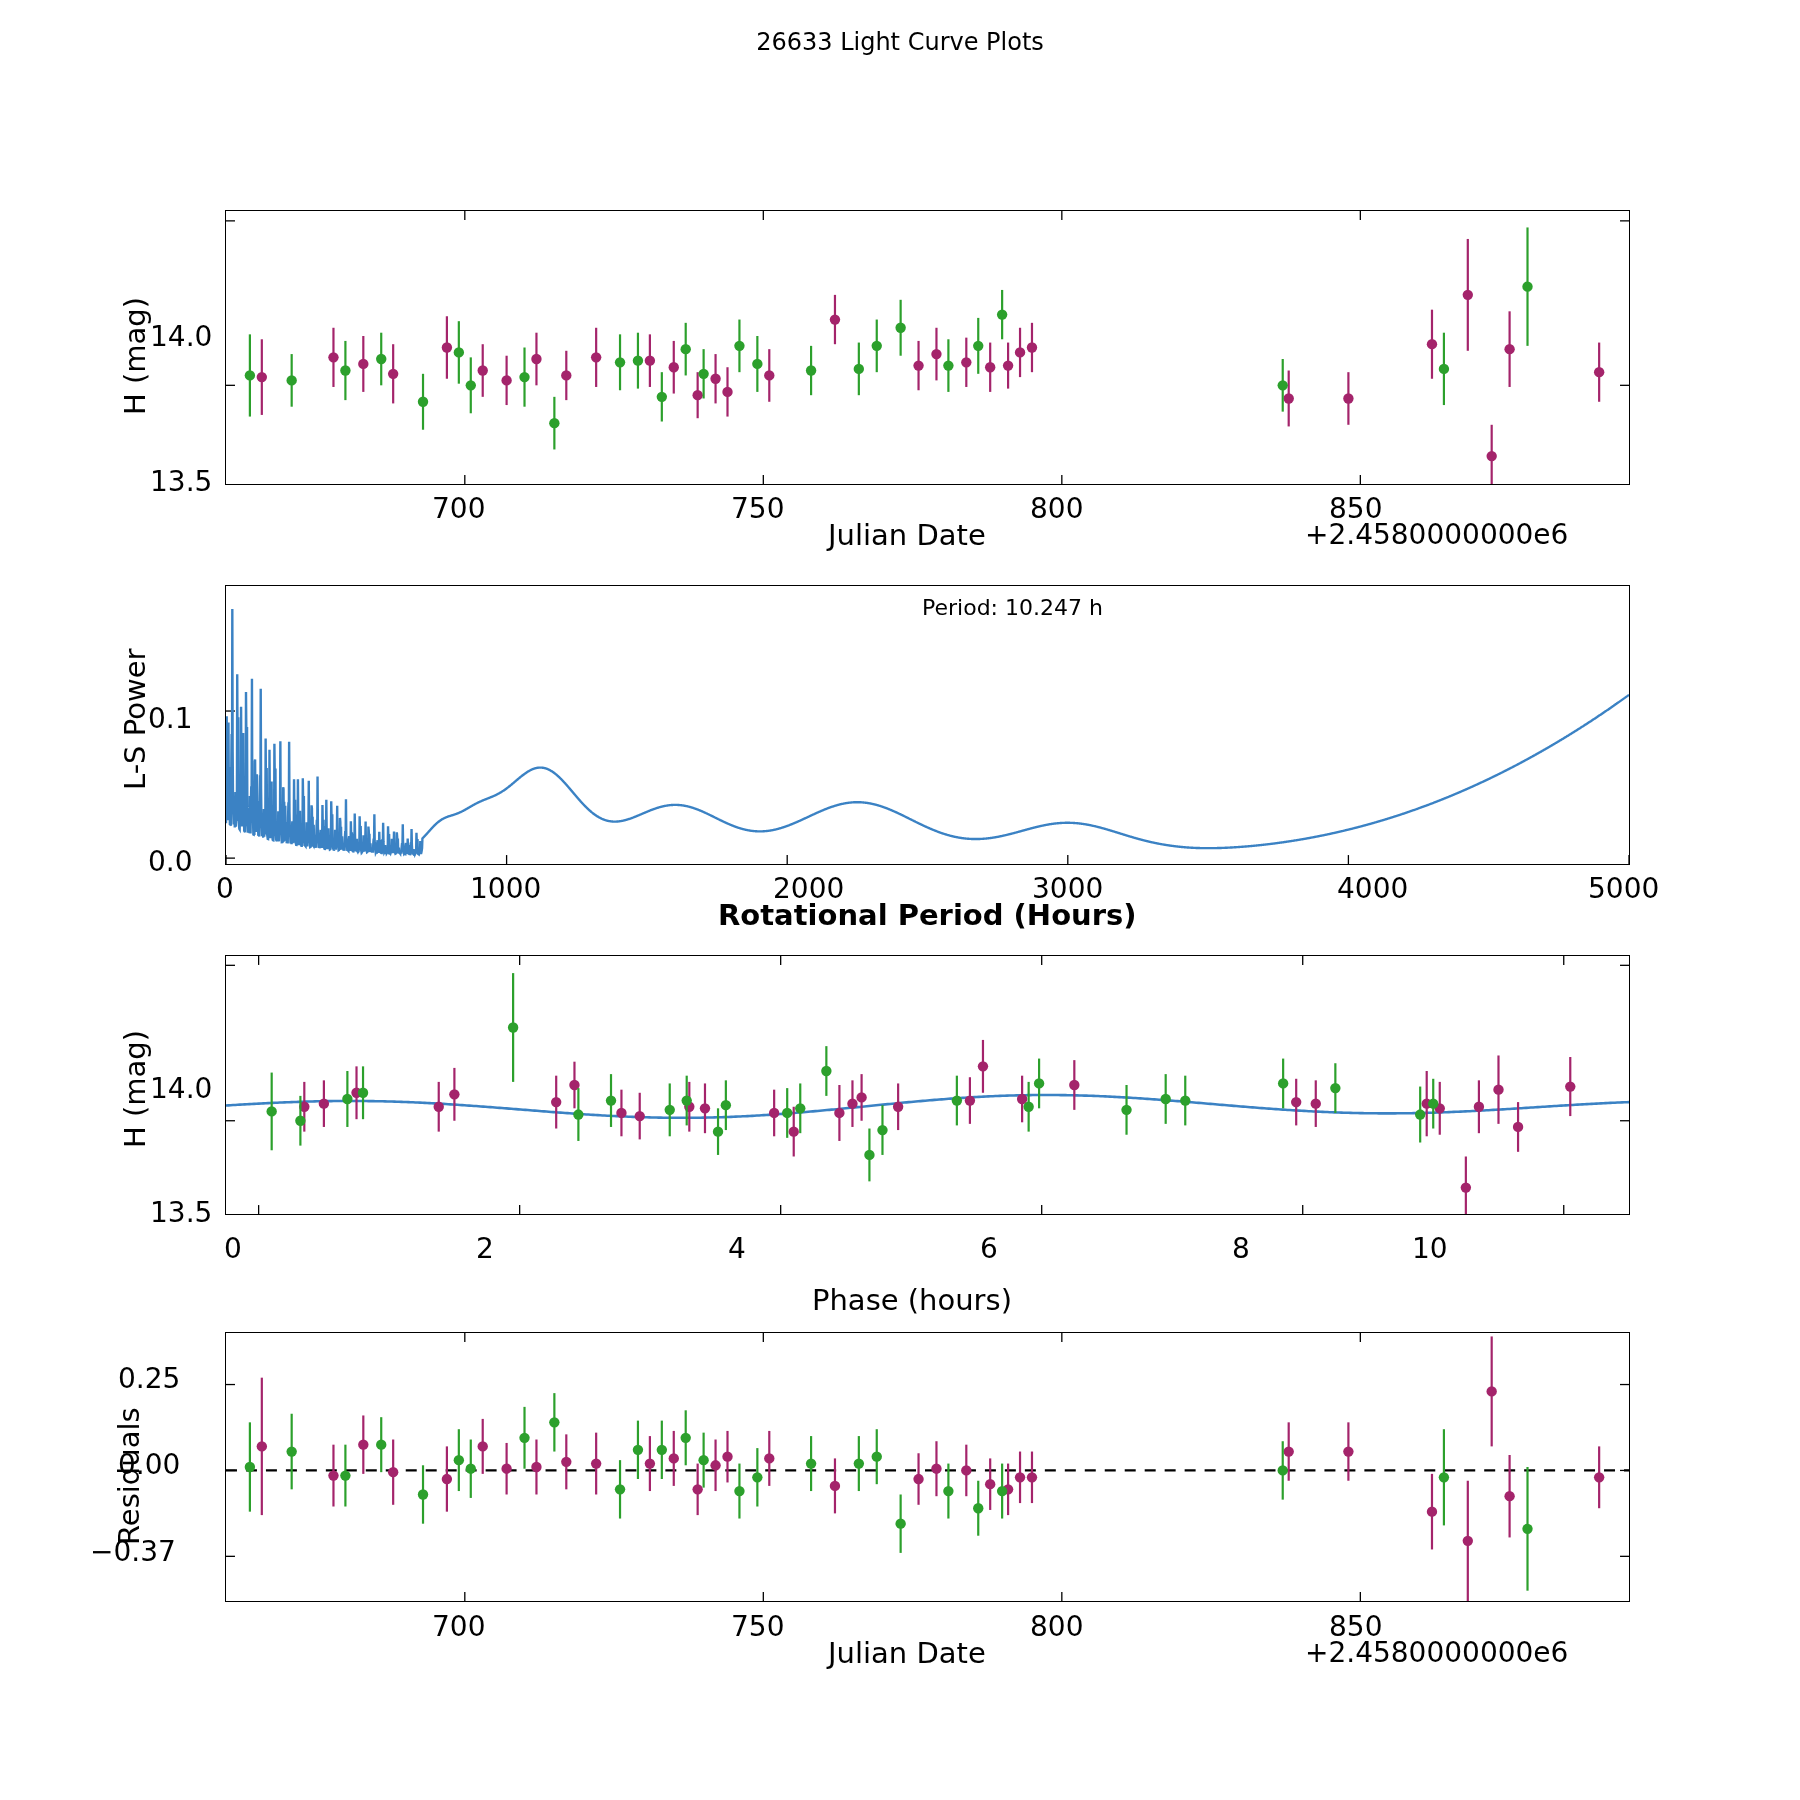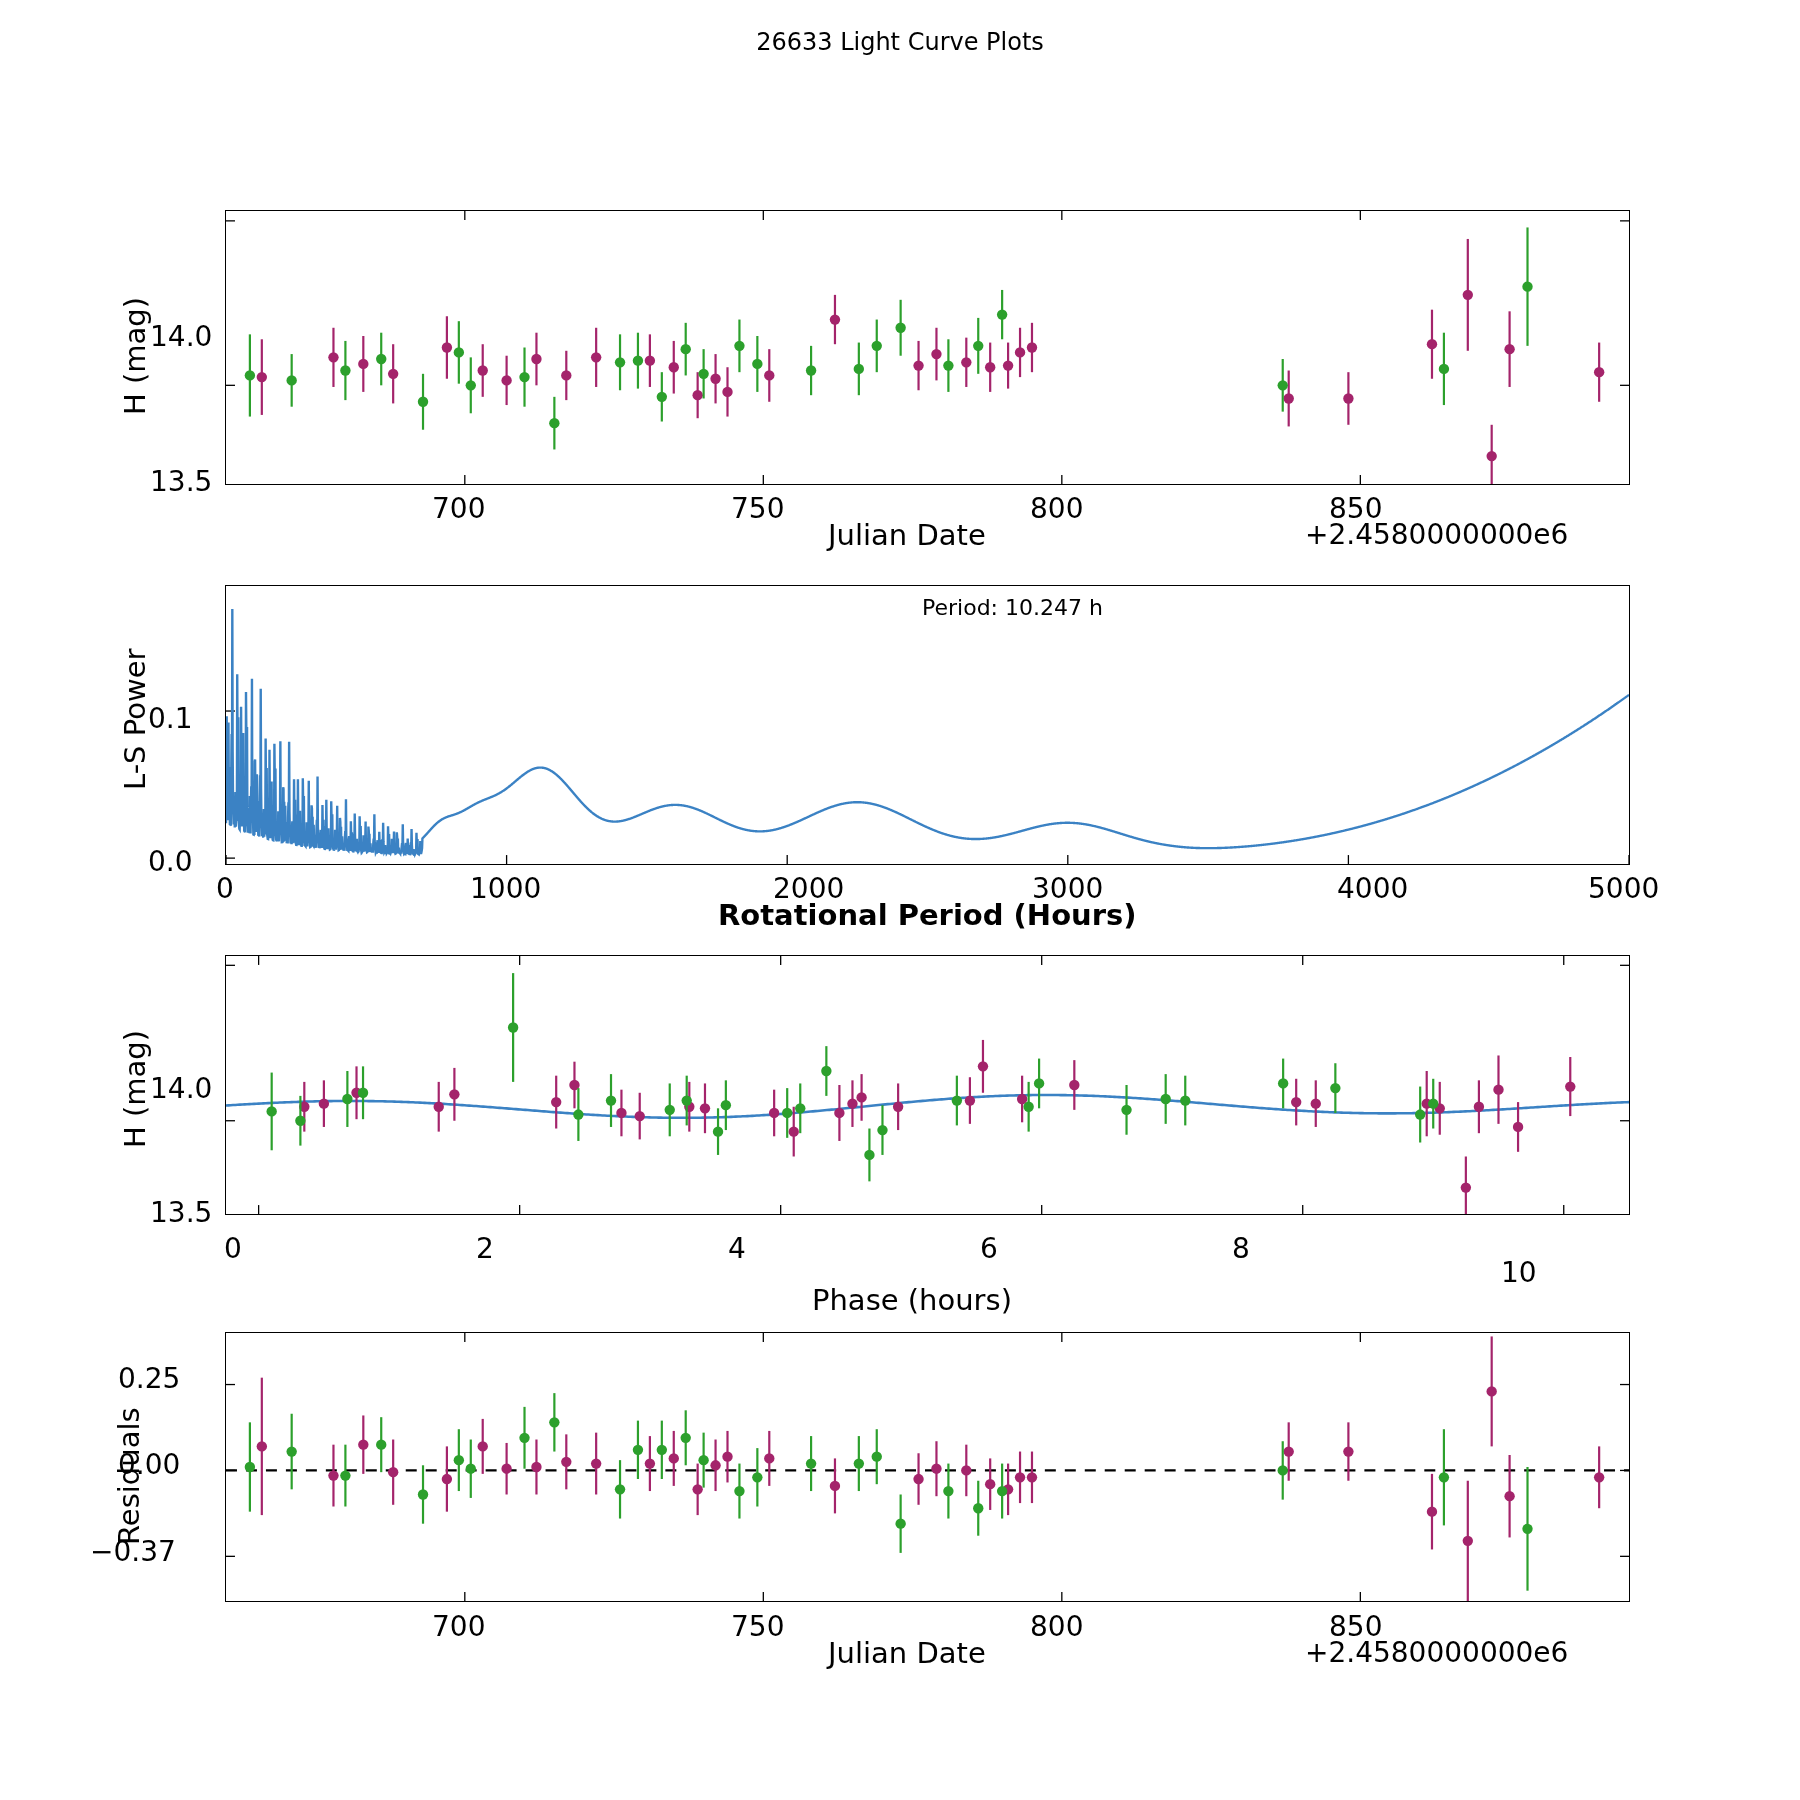--- a/index.html
+++ b/index.html
@@ -401,21 +401,21 @@
   </div>
   <div class="ylabel" style="left:118px; top:1148px; transform: rotate(-90deg);">H (mag)</div>
   <div class="xlabel" style="left:812px; top:1283px;">Phase (hours)</div>
   <div class="ticklabel" style="left:150px; top:1196px;">13.5</div>
   <div class="ticklabel" style="left:150px; top:1072px;">14.0</div>
   <div class="ticklabel" style="left:224px; top:1232px;">0</div>
   <div class="ticklabel" style="left:476px; top:1232px;">2</div>
   <div class="ticklabel" style="left:728px; top:1232px;">4</div>
   <div class="ticklabel" style="left:980px; top:1232px;">6</div>
   <div class="ticklabel" style="left:1232px; top:1232px;">8</div>
-  <div class="ticklabel" style="left:1501px; top:1232px;margin-top:24px;">10</div>
+  <div class="ticklabel" style="left:1412px; top:1232px;">10</div>
 
   <div class="panel" style="left:225px; top:1332px; width:1405px; height:270px;">
     <div class="axes-frame">
       <svg class="plot" id="svg-residuals" viewBox="0 0 1405 270" preserveAspectRatio="none">
           <line x1="239.14893617021275" y1="270" x2="239.14893617021275" y2="261" class="tick"></line>
           <line x1="239.14893617021275" y1="0" x2="239.14893617021275" y2="9" class="tick"></line>
           <line x1="538.0851063829787" y1="270" x2="538.0851063829787" y2="261" class="tick"></line>
           <line x1="538.0851063829787" y1="0" x2="538.0851063829787" y2="9" class="tick"></line>
           <line x1="837.0212765957447" y1="270" x2="837.0212765957447" y2="261" class="tick"></line>
           <line x1="837.0212765957447" y1="0" x2="837.0212765957447" y2="9" class="tick"></line>

